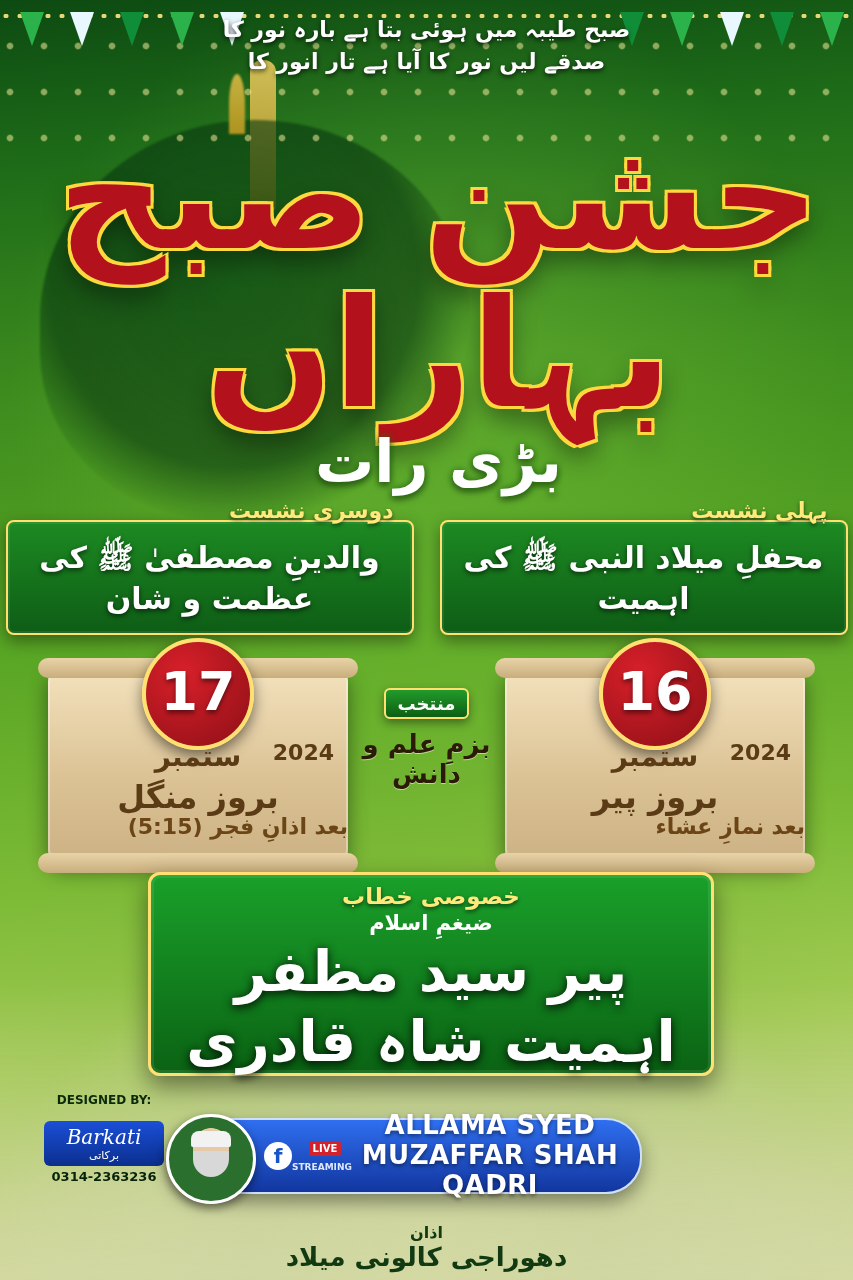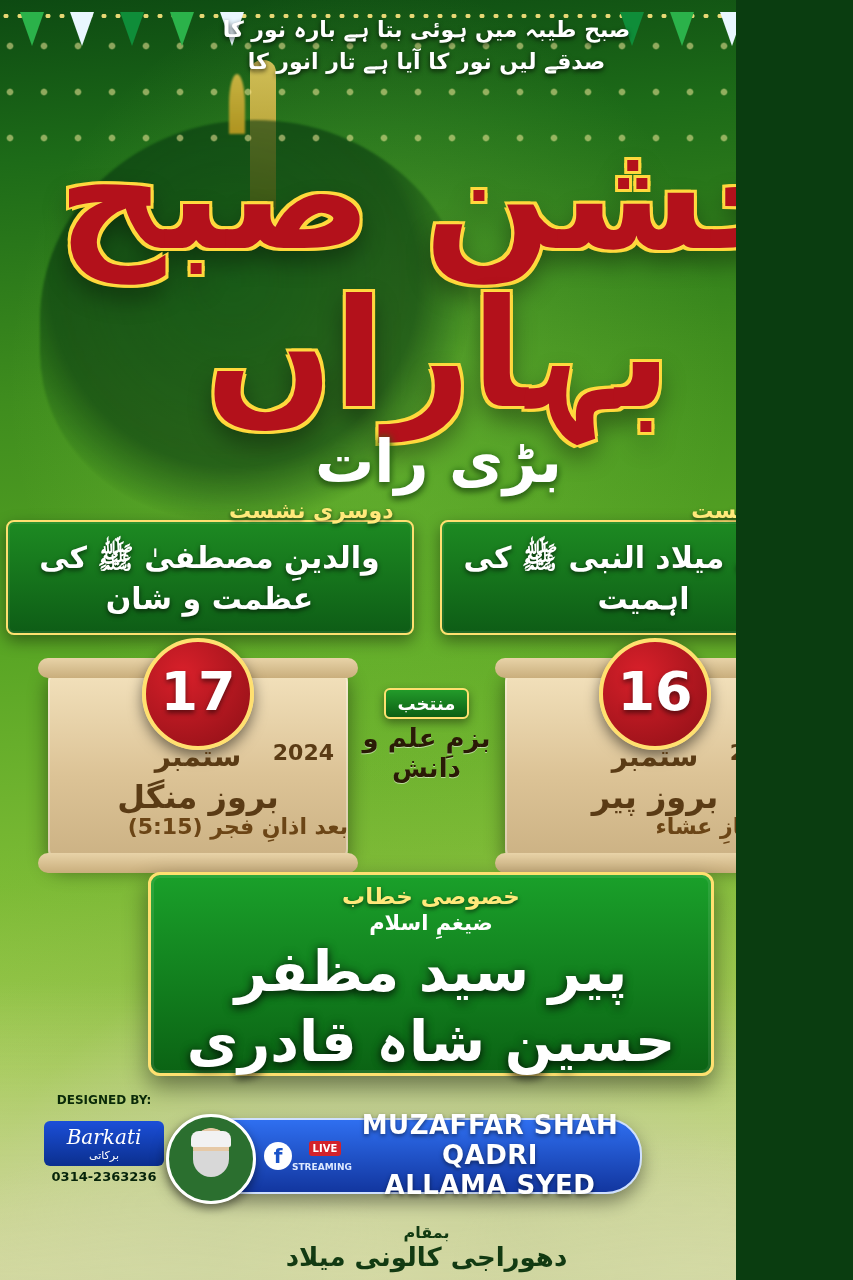--- a/index.html
+++ b/index.html
@@ -3,21 +3,21 @@
 <meta charset="utf-8">
 <style>
   html,body{margin:0;padding:0;}
   body{
     width:853px;height:1280px;
     font-family:"DejaVu Sans","Liberation Sans",sans-serif;
     overflow:hidden;
     background:#0a3d10;
   }
   .poster{
-    position:relative;width:736px;height:1280px;overflow:hidden;
+    position:relative;width:853px;height:1280px;overflow:hidden;
     background:
       radial-gradient(ellipse 70% 45% at 50% 30%, rgba(160,230,80,.30), rgba(0,0,0,0) 70%),
       radial-gradient(ellipse 120% 60% at 50% 100%, #cdd9a0 0%, #b9c98c 18%, rgba(120,170,60,.2) 45%, rgba(0,0,0,0) 70%),
       linear-gradient(175deg,#0d4a12 0%,#1d6b18 12%,#3f8d1e 30%,#58a524 48%,#7cbb35 66%,#a8cf57 80%,#cfdc92 92%,#e2e3b4 100%);
   }
   
   .dome{
     position:absolute;left:40px;top:120px;width:430px;height:400px;
     background:radial-gradient(ellipse at 45% 40%, rgba(10,70,20,.85), rgba(8,55,16,.7) 55%, rgba(8,50,14,0) 72%);
     border-radius:50% 50% 42% 42%;
@@ -126,21 +126,21 @@
 
   .center-badge{
     position:absolute;left:50%;top:58px;transform:translateX(-50%);
     width:176px;text-align:center;direction:rtl;color:#fff;
   }
   .center-badge .cb-top{
     display:inline-block;background:linear-gradient(180deg,#239b2a,#0c5f14);
     border:2px solid #ffe070;border-radius:6px;padding:3px 12px;font-size:18px;font-weight:bold;
     box-shadow:0 4px 10px rgba(0,0,0,.4);
   }
-  .center-badge .cb-txt{margin-top:4px;font-size:26px;font-weight:bold;color:#2a1a06;text-shadow:0 1px 0 rgba(255,255,255,.5);}
+  .center-badge .cb-txt{margin-top:10px;font-size:26px;font-weight:bold;color:#2a1a06;text-shadow:0 1px 0 rgba(255,255,255,.5);}
 
   
   .speaker{
     position:absolute;top:872px;left:148px;width:560px;height:190px;
     background:linear-gradient(180deg,#1aa02a,#0b6314);
     border:3px solid #ffe070;border-radius:12px;
     box-shadow:0 10px 24px rgba(0,0,0,.45), inset 0 0 0 3px rgba(255,255,255,.09);
     direction:rtl;text-align:center;padding-top:8px;
   }
   .speaker .sp-kh{color:#ffe97a;font-size:23px;font-weight:bold;text-shadow:0 2px 4px rgba(0,0,0,.6);}
@@ -263,21 +263,21 @@
       <div class="d-year">2024</div>
       <div class="d-month">ستمبر</div>
       <div class="d-day">بروز منگل</div>
       <div class="d-time">بعد اذانِ فجر (5:15)</div>
     </div>
   </div>
 
   <div class="speaker">
     <div class="sp-kh">خصوصی خطاب</div>
     <div class="sp-title">ضیغمِ اسلام</div>
-    <div class="sp-name">پیر سید مظفر حسین شاہ قادری</div>
+    <div class="sp-name">پیر سید مظفر اہمیت شاہ قادری</div>
   </div>
 
   <div class="designer">
     <div class="dz">DESIGNED BY:</div>
     <div class="dbox">
       <div class="dname">Barkati</div>
       <div class="durdu">برکاتی</div>
     </div>
     <div class="dphone">0314-2363236</div>
   </div>
@@ -287,23 +287,23 @@
       <div class="cap"></div>
       <div class="beard"></div>
     </div>
     <div style="width:86px;flex:0 0 auto"></div>
     <div class="fb">f</div>
     <div style="display:flex;flex-direction:column;align-items:center;">
       <div class="livetag">LIVE</div>
       <div style="color:#dde8ff;font-size:9px;font-weight:bold;margin-top:6px">STREAMING</div>
     </div>
     <div class="live-names">
+      <div>ALLAMA SYED</div>
       <div>MUZAFFAR SHAH QADRI</div>
-      <div>ALLAMA SYED</div>
     </div>
   </div>
 
   <div class="venue">
-    <div class="vtop">بمقام</div>
+    <div class="vtop">اذان</div>
     <div class="vsub">دھوراجی کالونی میلاد</div>
   </div>
 
 </div>
 
 </body></html>

